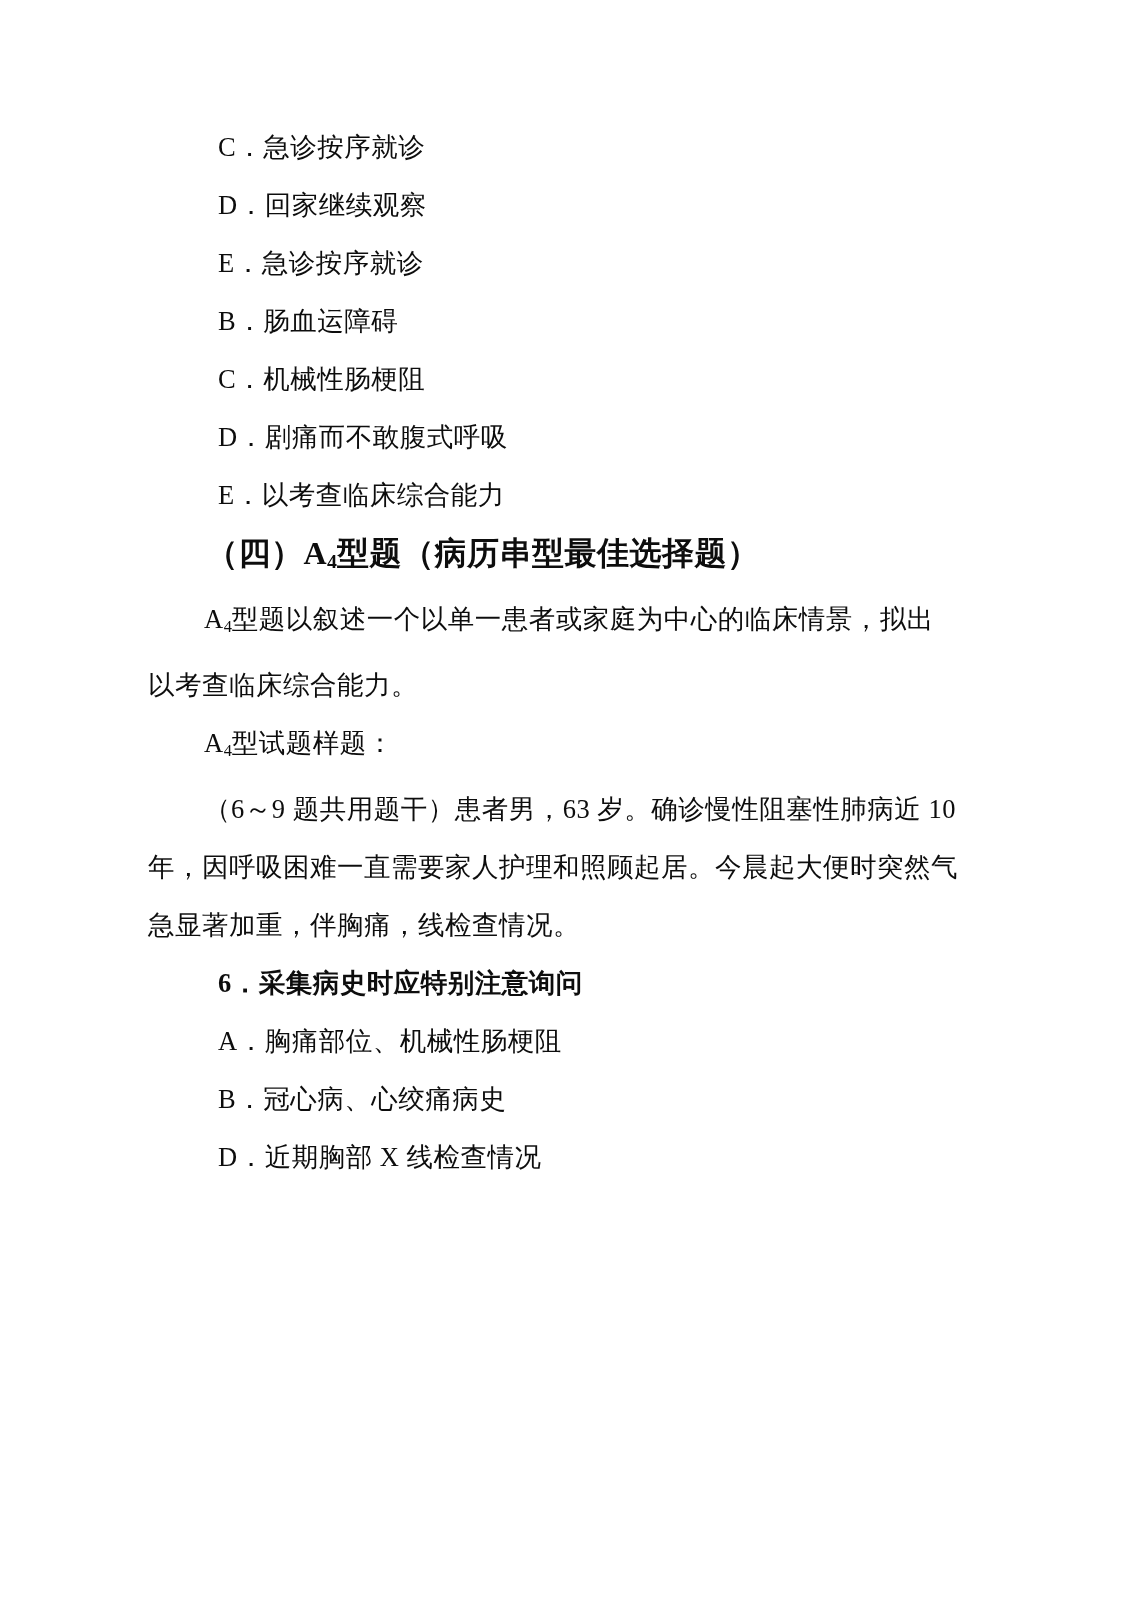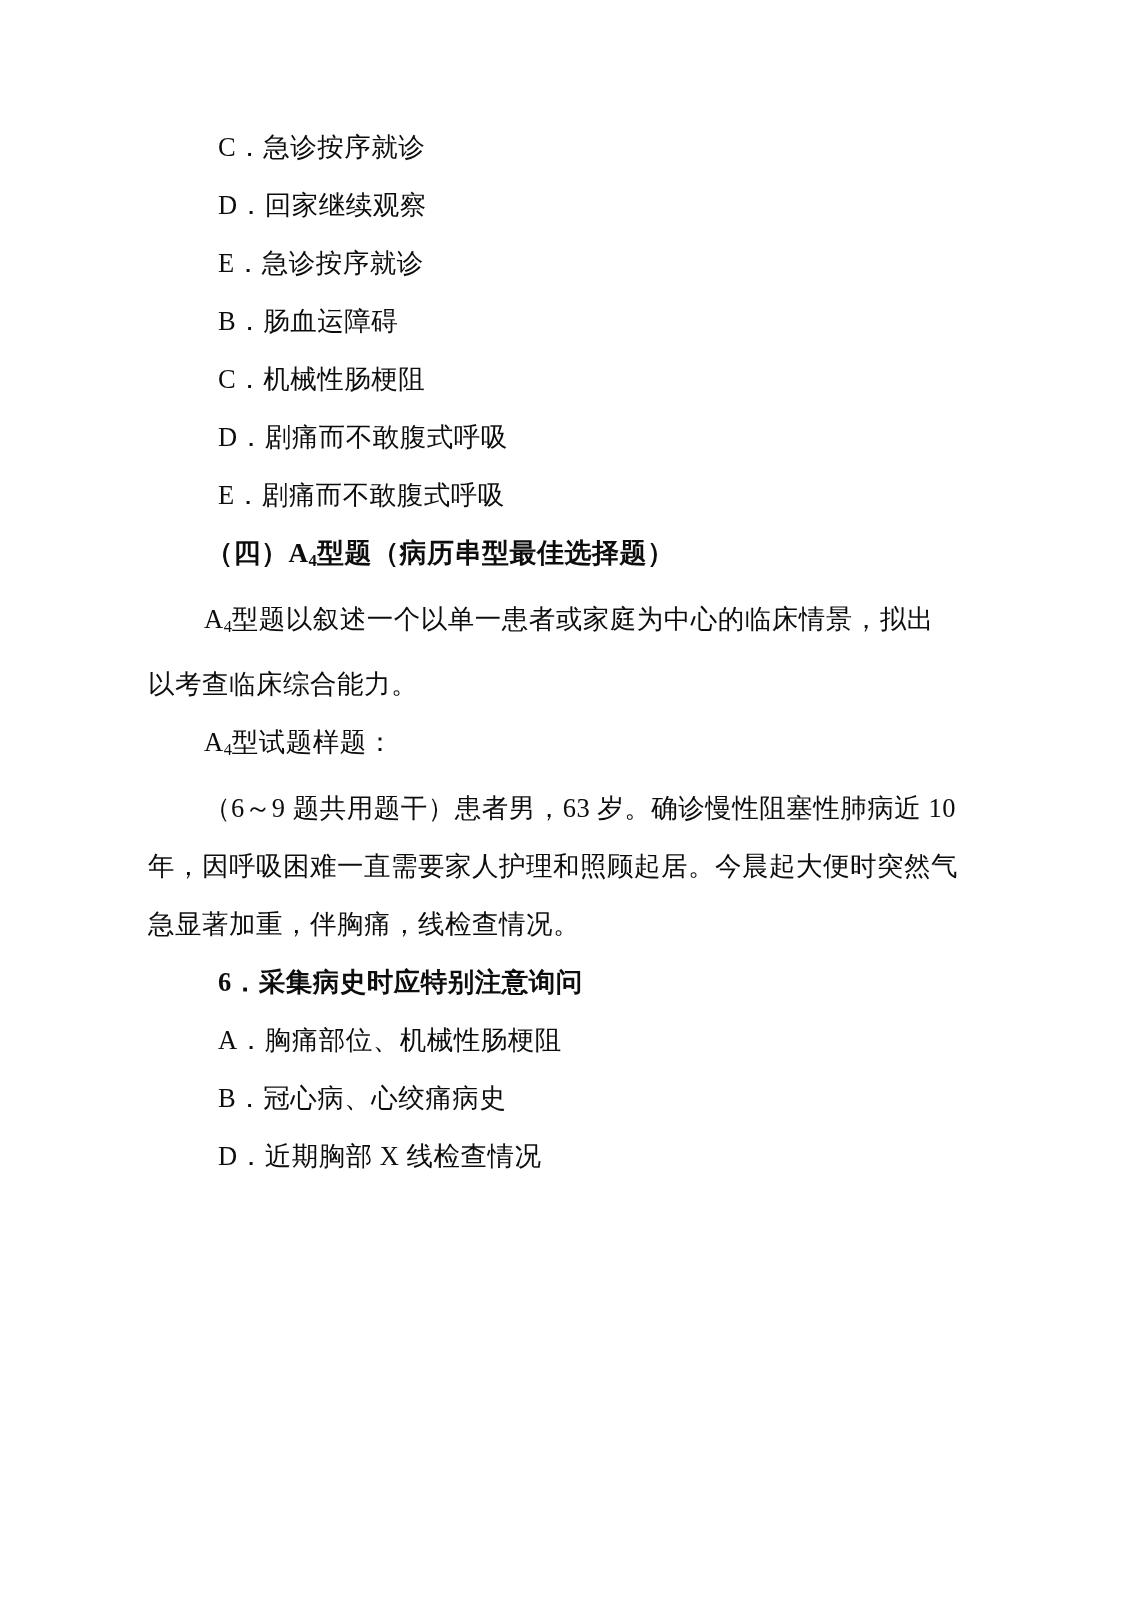--- a/index.html
+++ b/index.html
@@ -32,21 +32,21 @@
   .opt {
     padding-left: 70px;
   }
   .q {
     padding-left: 70px;
     font-weight: bold;
   }
   .head {
     padding-left: 58px;
     font-weight: bold;
-    font-size: 27px;
+    font-size: 32px;
   }
   .para {
     padding-left: 0;
     text-indent: 56px;
     text-align: justify;
     text-justify: inter-ideograph;
   }
   .para-cont {
     text-indent: 0;
     text-align: justify;
@@ -72,21 +72,21 @@
 <body>
 
 <div class="page">
   <div class="content">
       <div class="line opt">C．急诊按序就诊</div>
       <div class="line opt">D．回家继续观察</div>
       <div class="line opt">E．急诊按序就诊</div>
       <div class="line opt">B．肠血运障碍</div>
       <div class="line opt">C．机械性肠梗阻</div>
       <div class="line opt">D．剧痛而不敢腹式呼吸</div>
-      <div class="line opt">E．剧痛而不敢腹式呼吸</div>
+      <div class="line opt">E．以考查临床综合能力</div>
       <div class="line head">（四）A<sub>4</sub>型题（病历串型最佳选择题）</div>
       <div class="line para">A<sub>4</sub>型题以叙述一个以单一患者或家庭为中心的临床情景，拟出</div>
       <div class="line para-cont">以考查临床综合能力。</div>
       <div class="line para">A<sub>4</sub>型试题样题：</div>
       <div class="line para">（6～9 题共用题干）患者男，63 岁。确诊慢性阻塞性肺病近 10</div>
       <div class="line para-cont">年，因呼吸困难一直需要家人护理和照顾起居。今晨起大便时突然气</div>
       <div class="line para-cont">急显著加重，伴胸痛，线检查情况。</div>
       <div class="line q">6．采集病史时应特别注意询问</div>
       <div class="line opt">A．胸痛部位、机械性肠梗阻</div>
       <div class="line opt">B．冠心病、心绞痛病史</div>

